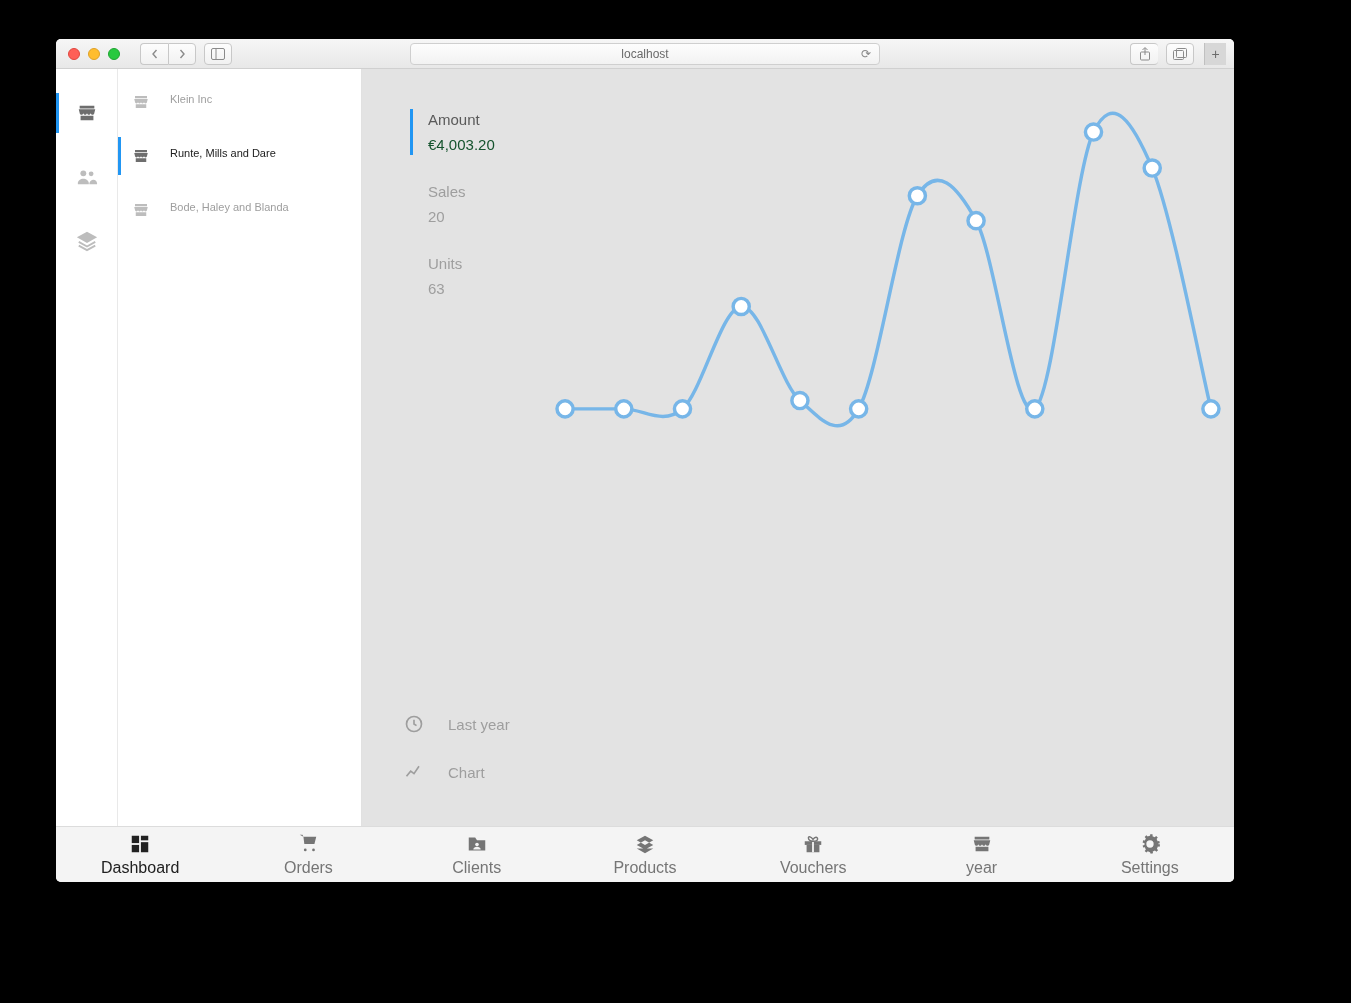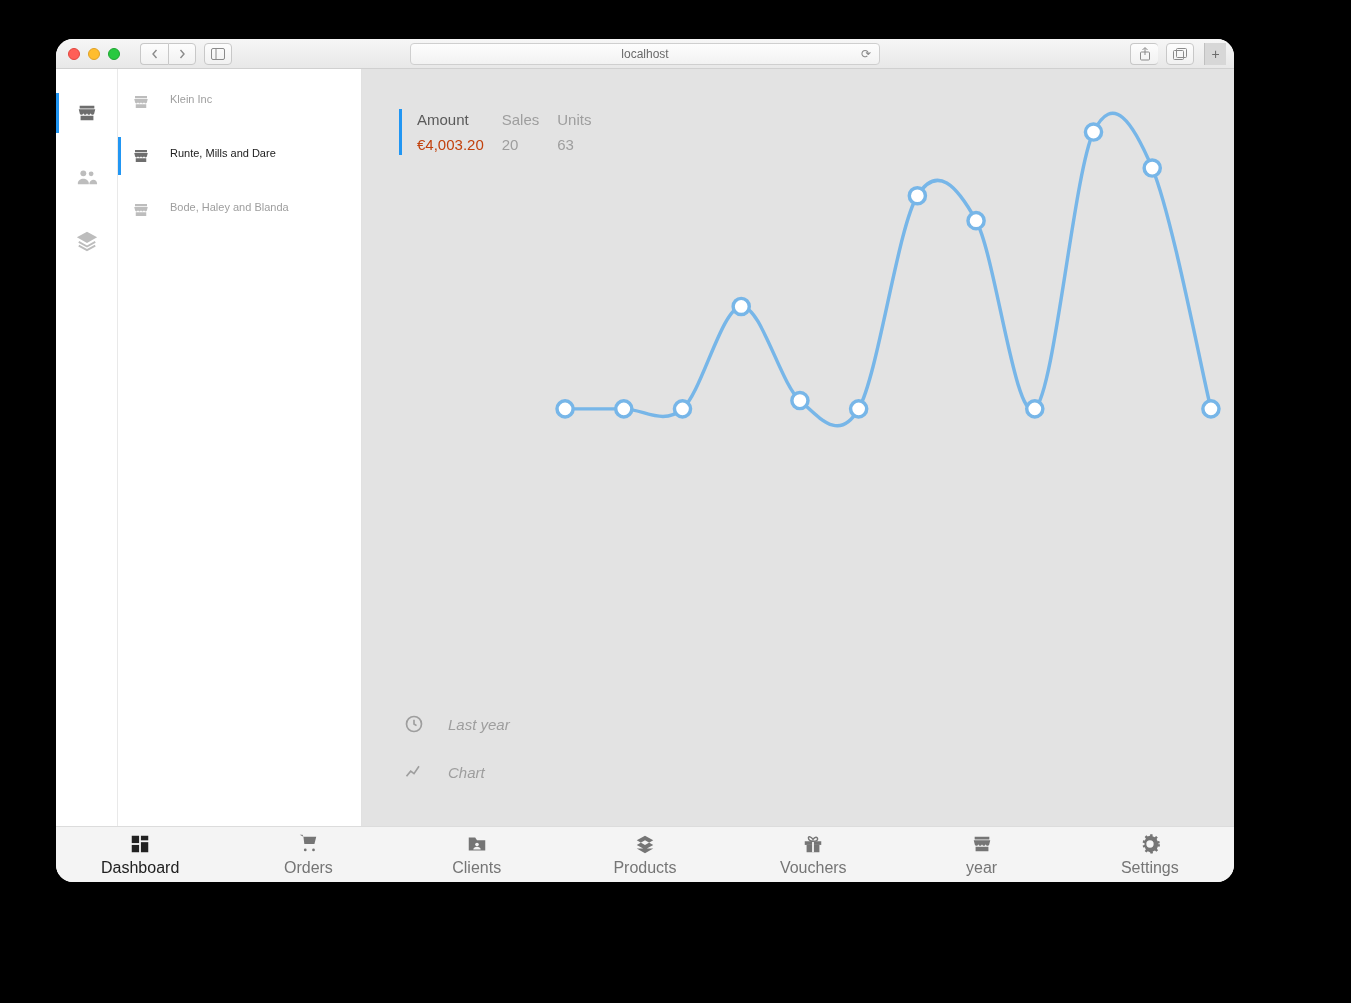--- a/index.html
+++ b/index.html
@@ -10,21 +10,21 @@
     height: 1003px;
     overflow: hidden;
   }
   .window {
     position: absolute;
     left: 56px;
     top: 39px;
     width: 1178px;
     height: 843px;
     background: #fff;
-    border-radius: 17px;
+    border-radius: 5px;
     box-shadow: 0 20px 60px rgba(0,0,0,0.5);
     overflow: hidden;
     display: flex;
     flex-direction: column;
   }
   
   .titlebar {
     height: 30px;
     background: linear-gradient(#f6f6f6,#e8e8e8);
     border-bottom: 1px solid #d0d0d0;
@@ -102,36 +102,36 @@
   .listpane .litem.active::before{
     content:""; position:absolute; left:0; top:8px; bottom:8px; width:3px; background:#2196f3;
   }
   .litem .ltxt{ line-height:1.5; }
   
   .main{
     flex:1; position:relative; background:#e3e3e3;
     overflow:hidden;
   }
   .metrics{
-    position:absolute; left:37px; top:42px;
-    display:flex; flex-direction:row; 
+    position:absolute; left:48px; top:42px;
+    display:flex; flex-direction:column; gap:30px;
   }
   .metric{
     padding-left:18px; position:relative;
   }
   .metric .mlabel{ font-size:15px; color:#5a5a5a; }
-  .metric .mval{ font-size:15px; color:#c2410c; margin-top:8px;}
+  .metric .mval{ font-size:15px; color:#14532d; margin-top:8px;}
   .metric.inactive .mlabel, .metric.inactive .mval{ color:#9e9e9e; }
   .metric.active::before{
     content:""; position:absolute; left:0; top:-2px; bottom:-2px; width:3px; background:#2196f3;
   }
   
   .controls{
     position:absolute; left:42px; bottom:44px;
-    display:flex; flex-direction:column; gap:28px;font-style:italic;
+    display:flex; flex-direction:column; gap:28px;
   }
   .ctrl{
     display:flex; align-items:center; gap:24px;
     color:#9e9e9e; font-size:15px; cursor:pointer;
   }
   .ctrl svg{ color:#9e9e9e; }
   
   .chart-svg{
     position:absolute;
     left:180px; right:0; top:40px; bottom:36px;

